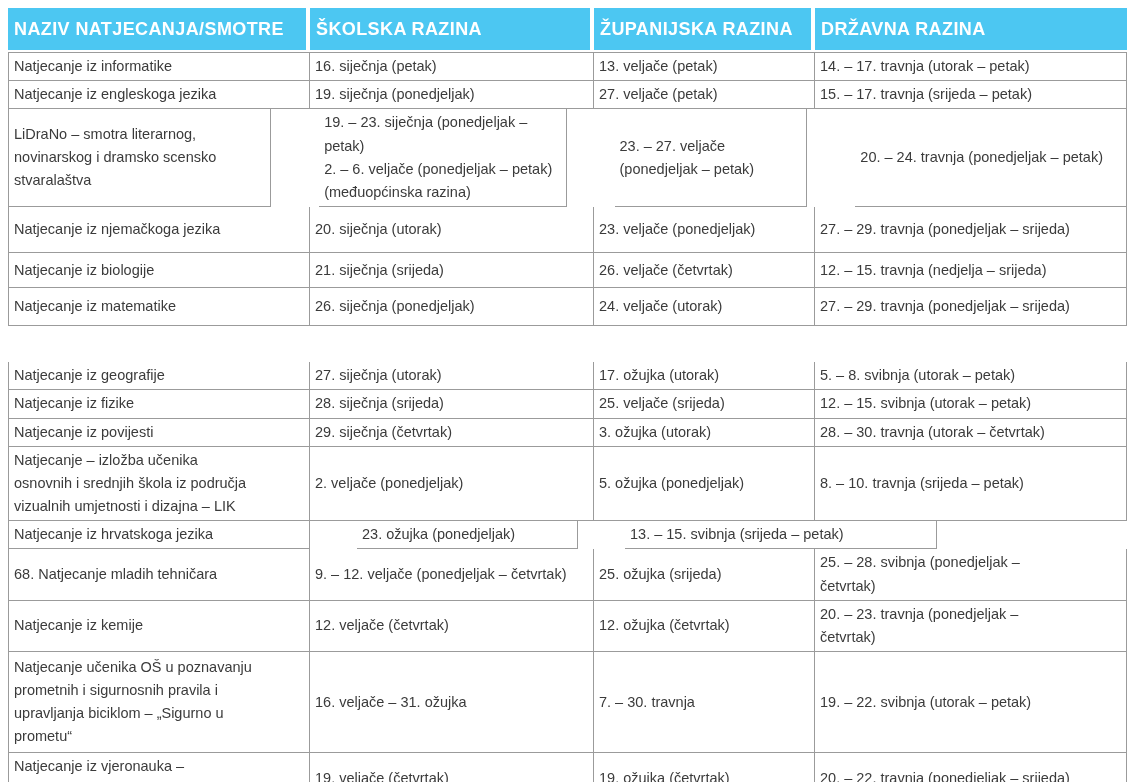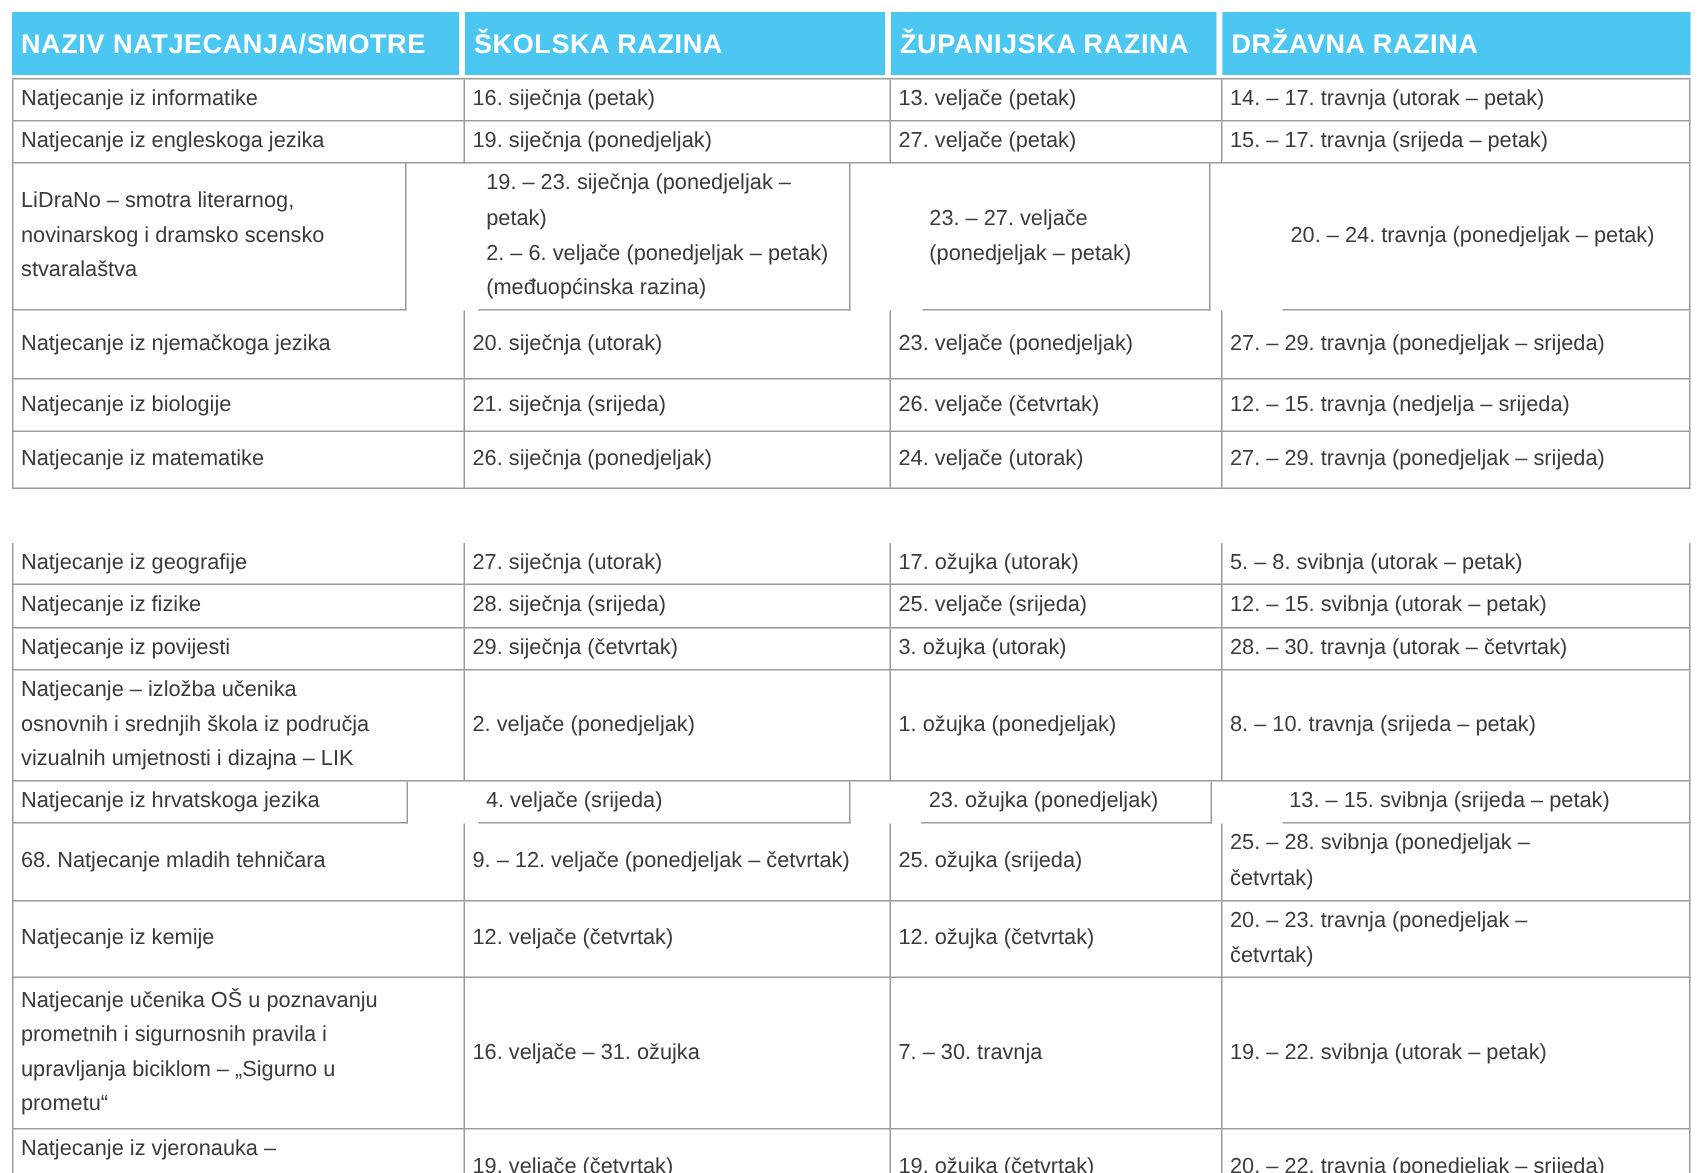--- a/index.html
+++ b/index.html
@@ -116,26 +116,25 @@
     <div class="td c0">Natjecanje iz povijesti</div>
     <div class="td c1">29. siječnja (četvrtak)</div>
     <div class="td c2">3. ožujka (utorak)</div>
     <div class="td c3">28. – 30. travnja (utorak – četvrtak)</div>
   </div>
         <div class="tr" style="min-height: 67px;">
     <div class="td c0">Natjecanje – izložba učenika
 osnovnih i srednjih škola iz područja
 vizualnih umjetnosti i dizajna – LIK</div>
     <div class="td c1">2. veljače (ponedjeljak)</div>
-    <div class="td c2">1. ožujka (ponedjeljak)</div>
+    <div class="td c2">5. ožujka (ponedjeljak)</div>
     <div class="td c3">8. – 10. travnja (srijeda – petak)</div>
   </div>
         <div class="tr" style="min-height: 28px; gap: 47px;">
     <div class="td c0">Natjecanje iz hrvatskoga jezika</div>
-    <div class="td c1">4. veljače (srijeda)</div>
     <div class="td c2">23. ožujka (ponedjeljak)</div>
     <div class="td c3">13. – 15. svibnja (srijeda – petak)</div>
   </div>
         <div class="tr" style="min-height: 46px;">
     <div class="td c0">68. Natjecanje mladih tehničara</div>
     <div class="td c1">9. – 12. veljače (ponedjeljak – četvrtak)</div>
     <div class="td c2">25. ožujka (srijeda)</div>
     <div class="td c3">25. – 28. svibnja (ponedjeljak –
 četvrtak)</div>
   </div>

